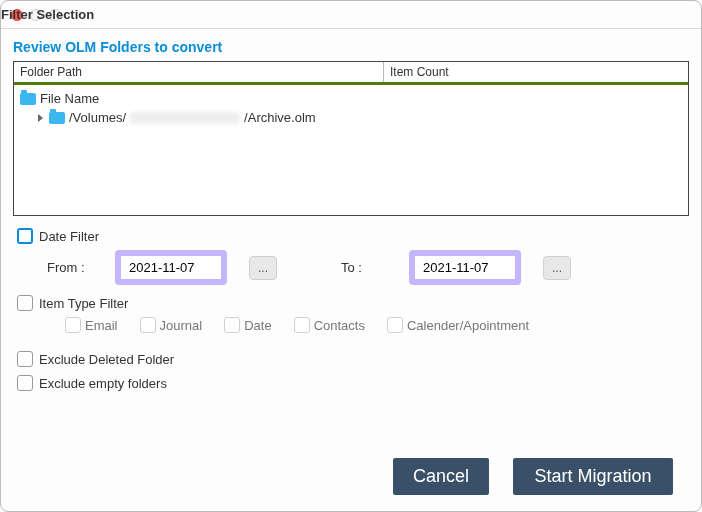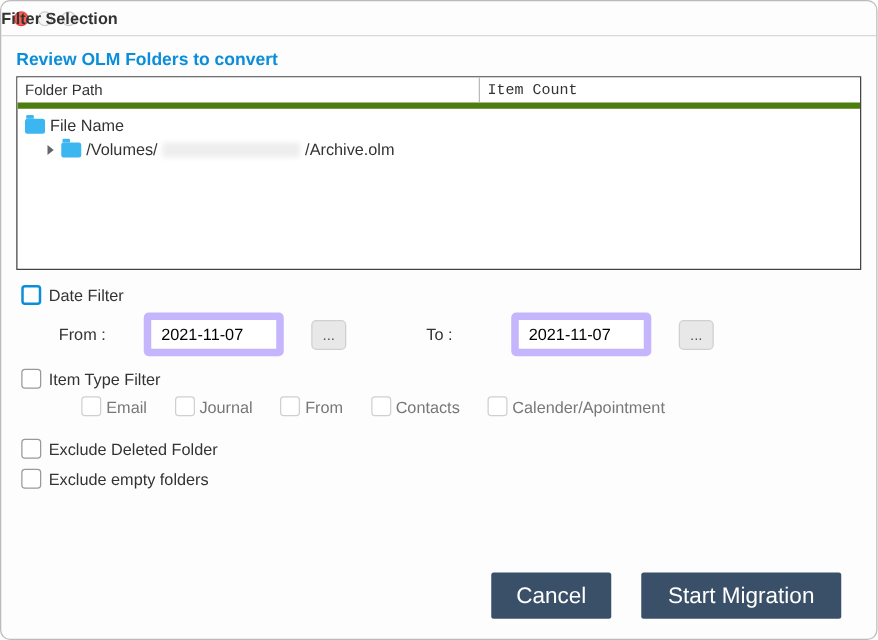--- a/index.html
+++ b/index.html
@@ -53,30 +53,30 @@
     margin-bottom: 6px;
   }
   .folder-table {
     border: 1px solid #444;
     height: 155px;
     background: #fff;
   }
   .ft-header {
     display: flex;
     font-size: 12px;
-    border-bottom: 5px solid #4d7c0f;
+    border-bottom: 3px solid #4d7c0f;
     background: #fff;
   }
   .ft-header .col {
     padding: 3px 6px;
     border-right: 1px solid #bbb;
   }
   .ft-header .col:last-child { border-right: none; }
   .col-path { flex: 0 0 370px; }
-  .col-count { flex: 1; font-family: Liberation Mono, monospace; }
+  .col-count { flex: 1; }
   .ft-body {
     padding: 4px 2px;
     text-align: right;
   }
   .tree-row {
     display: flex;
     align-items: center;
     gap: 4px;
     padding: 2px 4px;
     font-size: 13px;
@@ -256,21 +256,21 @@
       <div class="it">
         <span class="checkbox disabled"></span>
         <span>Email</span>
       </div>
       <div class="it">
         <span class="checkbox disabled"></span>
         <span>Journal</span>
       </div>
       <div class="it">
         <span class="checkbox disabled"></span>
-        <span>From</span>
+        <span>Date</span>
       </div>
       <div class="it">
         <span class="checkbox disabled"></span>
         <span>Contacts</span>
       </div>
       <div class="it">
         <span class="checkbox disabled"></span>
         <span>Calender/Apointment</span>
       </div>
     </div>

